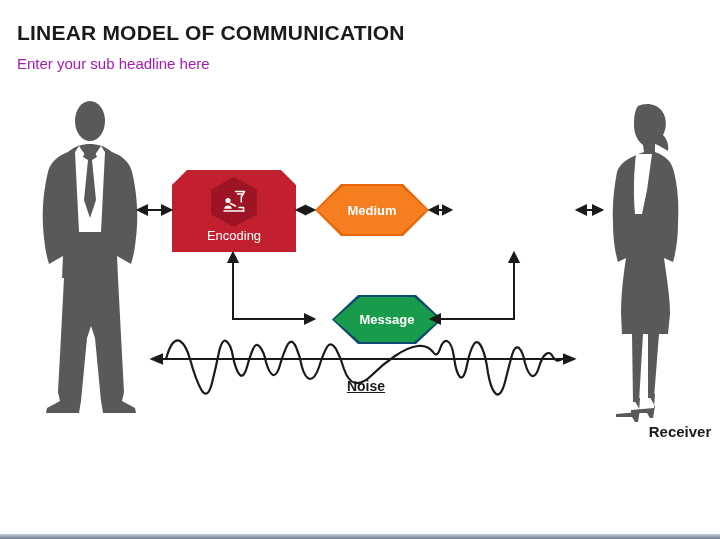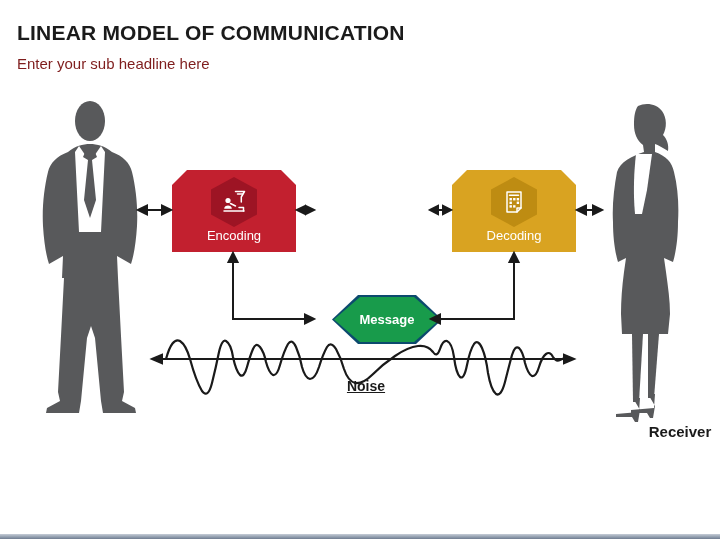--- a/index.html
+++ b/index.html
@@ -7,21 +7,21 @@
     position:relative;width:720px;height:539px;background:#ffffff;overflow:hidden;
     font-family:"Liberation Sans", sans-serif;
     margin-top:7px;
   }
   
   .title{
     position:absolute;left:17px;top:14px;font-size:21px;font-weight:700;
     color:#1b1b1b;letter-spacing:0.2px;
   }
   .subtitle{
-    position:absolute;left:17px;top:48px;font-size:15px;color:#7f1d1d;
+    position:absolute;left:17px;top:48px;font-size:15px;color:#a21caf;
   }
   
   .fig{position:absolute;}
   .fig-label{
     position:absolute;font-size:15px;font-weight:700;color:#1a1a1a;text-align:center;
   }
   
   .badge{
     position:absolute;width:124px;height:82px;
     clip-path:polygon(15px 0, calc(100% - 15px) 0, 100% 15px, 100% 100%, 0 100%, 0 15px);
@@ -112,42 +112,25 @@
           <path d="M4 23 h20"></path>
           <path d="M19 19.5 h4.5 v3.5"></path>
         </g>
         <circle cx="8" cy="12.5" r="2.6" fill="#ffffff"></circle>
         <path d="M4.2 20.8 C4.2 16.4 11.8 16.4 11.8 20.8 Z" fill="#ffffff"></path>
       </svg>
     </div>
     <div class="badge-label">Encoding</div>
   </div>
 
+  <div class="hexo medium">
+    <div class="hexo-inner"></div>
+    <div class="hexo-label">Medium</div>
+  </div>
 
-  <div class="badge decoding">
-    <div class="hex-icon">
-      <svg width="28" height="28" viewBox="0 0 28 28">
-        <g stroke="#ffffff" stroke-width="1.5" fill="none" stroke-linecap="round" stroke-linejoin="round">
-          <path d="M7 4 h14 v16 l-4 4 H7 Z"></path>
-          <path d="M21 20 h-4 v4"></path>
-          <path d="M9.5 7.2 h9"></path>
-        </g>
-        <g fill="#ffffff">
-          <rect x="9.5" y="10" width="2.4" height="2.4"></rect>
-          <rect x="13.1" y="10" width="2.4" height="2.4"></rect>
-          <rect x="16.7" y="10" width="2.4" height="2.4"></rect>
-          <rect x="9.5" y="13.6" width="2.4" height="2.4"></rect>
-          <rect x="16.7" y="13.6" width="2.4" height="2.4"></rect>
-          <rect x="9.5" y="17.2" width="2.4" height="2.4"></rect>
-          <rect x="13.1" y="17.2" width="2.4" height="2.4"></rect>
-        </g>
-      </svg>
-    </div>
-    <div class="badge-label">Decoding</div>
-  </div>
 
   <div class="hexo message">
     <div class="hexo-inner"></div>
     <div class="hexo-label">Message</div>
   </div>
 
   <svg class="overlay" viewBox="0 0 720 539">
     <g stroke="#1a1a1a" stroke-width="2" fill="#1a1a1a">
 
       <g>

